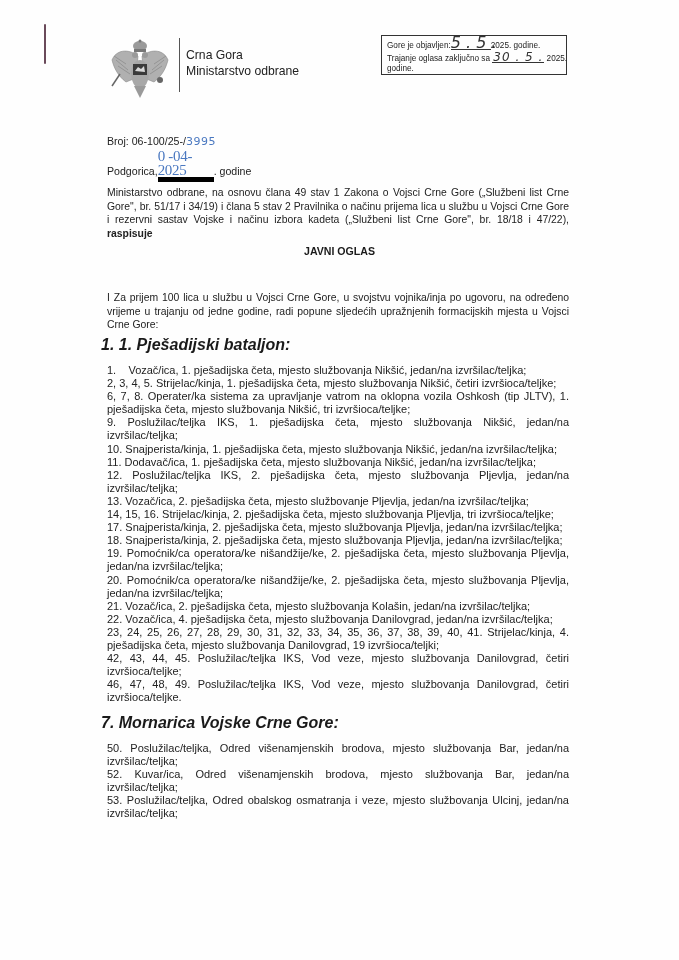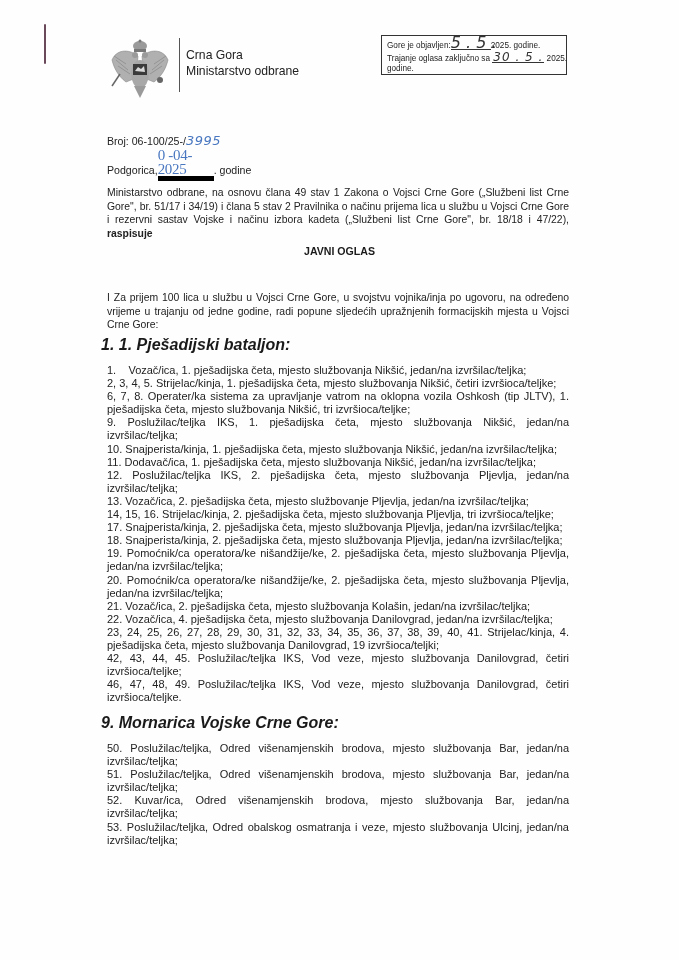--- a/index.html
+++ b/index.html
@@ -24,22 +24,22 @@
   }
   .notice-box .line { white-space: nowrap; }
   .hw {
     font-family: "DejaVu Sans", sans-serif; font-style: italic; color: #333;
     display: inline-block; border-bottom: 1px solid #333; text-align: center;
   }
   .hw-small { font-size: 16px; width: 40px; }
   .hw-big { font-size: 12px; width: 52px; letter-spacing: 1px; }
   .refs { position: absolute; left: 107px; top: 134px; font-size: 10.6px; line-height: 14px; color: #222; }
   .blue-hw {
-    font-family: "DejaVu Sans", sans-serif; font-style: italic; color: #4a78c0;
-    font-size: 13px; letter-spacing: 0.5px;
+    font-family: "DejaVu Sans", sans-serif; color: #4a78c0;
+    font-size: 11px; letter-spacing: 0.5px;
   }
   .blue-date {
     display: inline-block; color: #4a78c0; font-size: 15px; border-bottom: 5px solid #000000;
     width: 56px; font-family: Liberation Serif, serif; letter-spacing: -0.3px;
   }
   .body-text {
     position: absolute; left: 107px; width: 462px; font-size: 10.4px; line-height: 13.5px;
     color: #222; text-align: justify;
   }
   .intro { top: 186px; }
@@ -143,21 +143,20 @@
     <div class="item">18. Snajperista/kinja, 2. pješadijska četa, mjesto službovanja Pljevlja, jedan/na izvršilac/teljka;</div>
     <div class="item">19. Pomoćnik/ca operatora/ke nišandžije/ke, 2. pješadijska četa, mjesto službovanja Pljevlja, jedan/na izvršilac/teljka;</div>
     <div class="item">20. Pomoćnik/ca operatora/ke nišandžije/ke, 2. pješadijska četa, mjesto službovanja Pljevlja, jedan/na izvršilac/teljka;</div>
     <div class="item">21. Vozač/ica, 2. pješadijska četa, mjesto službovanja Kolašin, jedan/na izvršilac/teljka;</div>
     <div class="item">22. Vozač/ica, 4. pješadijska četa, mjesto službovanja Danilovgrad, jedan/na izvršilac/teljka;</div>
     <div class="item">23, 24, 25, 26, 27, 28, 29, 30, 31, 32, 33, 34, 35, 36, 37, 38, 39, 40, 41. Strijelac/kinja, 4. pješadijska četa, mjesto službovanja Danilovgrad, 19 izvršioca/teljki;</div>
     <div class="item">42, 43, 44, 45. Poslužilac/teljka IKS, Vod veze, mjesto službovanja Danilovgrad, četiri izvršioca/teljke;</div>
     <div class="item">46, 47, 48, 49. Poslužilac/teljka IKS, Vod veze, mjesto službovanja Danilovgrad, četiri izvršioca/teljke.</div>
   </div>
 
-  <div class="sec sec2">9. Mornarica Vojske Crne Gore:</div>
+  <div class="sec sec2">7. Mornarica Vojske Crne Gore:</div>
   <div class="list list2">
     <div class="item">50. Poslužilac/teljka, Odred višenamjenskih brodova, mjesto službovanja Bar, jedan/na izvršilac/teljka;</div>
-    <div class="item">51. Poslužilac/teljka, Odred višenamjenskih brodova, mjesto službovanja Bar, jedan/na izvršilac/teljka;</div>
     <div class="item">52. Kuvar/ica, Odred višenamjenskih brodova, mjesto službovanja Bar, jedan/na izvršilac/teljka;</div>
     <div class="item">53. Poslužilac/teljka, Odred obalskog osmatranja i veze, mjesto službovanja Ulcinj, jedan/na izvršilac/teljka;</div>
   </div>
 
 </div>
 
 </body></html>

